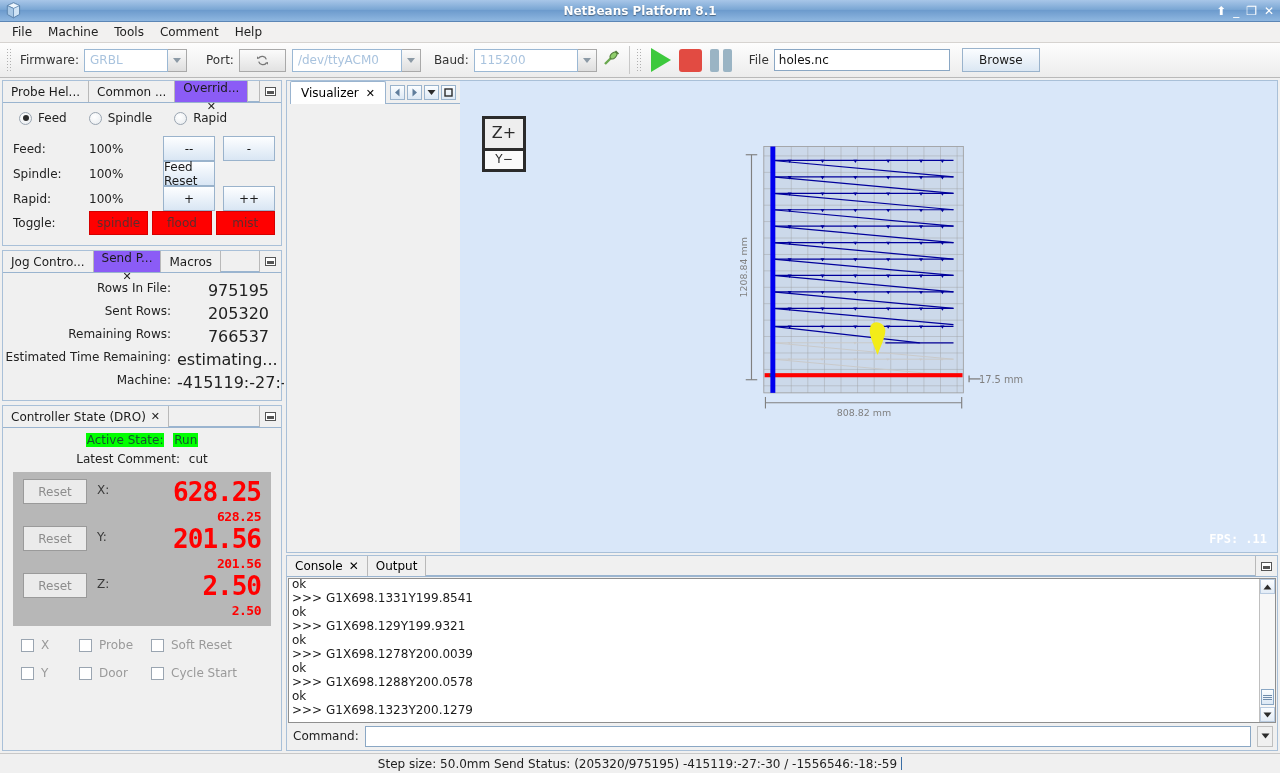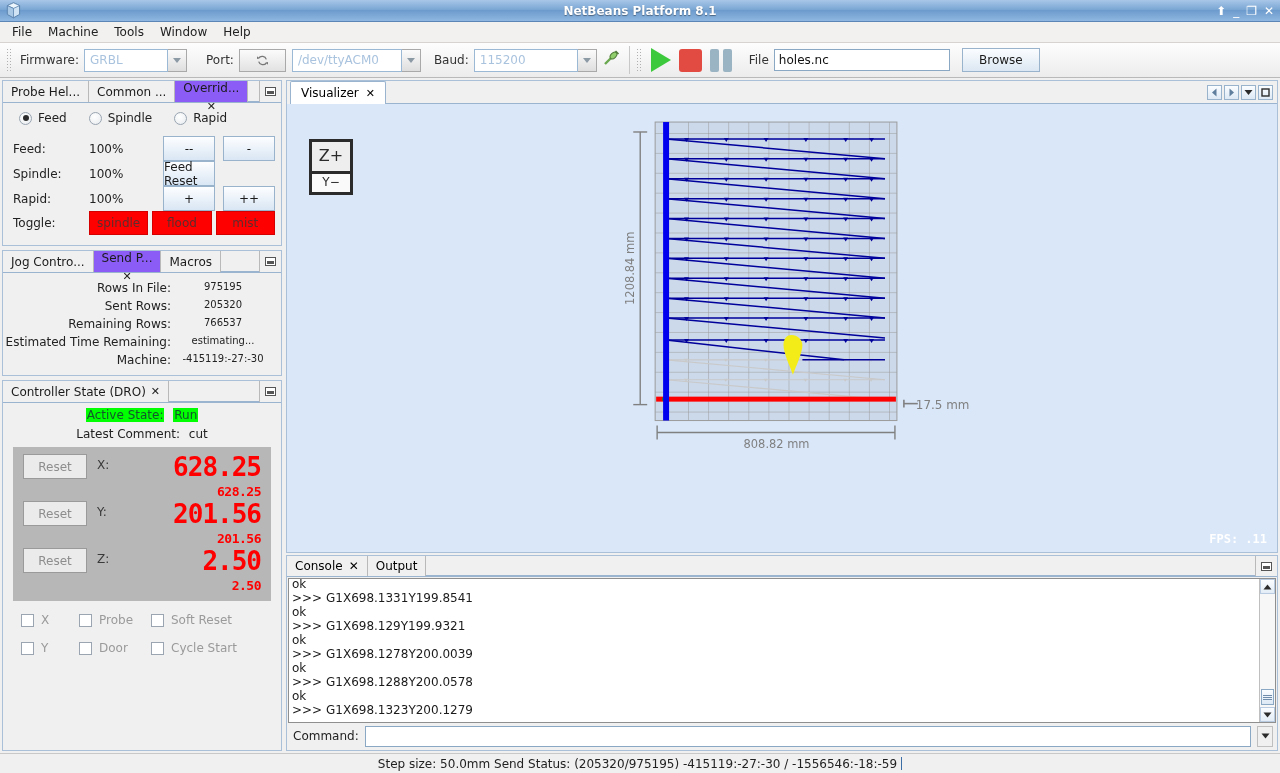--- a/index.html
+++ b/index.html
@@ -164,21 +164,21 @@
   .toggle-btn{
     height:24px;flex:1;background:#ff0000;border:1px solid #d40000;
     display:flex;align-items:center;justify-content:center;
     color:#5e2c2c;font-size:12px;
   }
 
   
   .send-body{padding:8px 12px 8px 0;}
   .kv{display:flex; justify-content:flex-start; margin:0 0 4px 0;}
   .kv .k{flex:1; text-align:right; padding-right:6px; color:#222; font-size:12px;}
-  .kv .v{width:92px; text-align:center; color:#222; font-size:10px;}
+  .kv .v{width:92px; text-align:right; color:#222; font-size:16px;}
 
   
   .dro-top{padding:5px 0 2px 0; text-align:center;}
   .hl-green{background:#00ff00;color:#14532d;padding:0 1px;font-size:12px;}
   .dro-line2{text-align:center;font-size:12px;color:#222;padding:3px 0 6px 0;}
   .dro-box{background:#b7b7b7;margin:0 10px;padding:7px 10px 8px 10px;}
   .dro-row{display:flex;align-items:flex-start;margin-bottom:2px;}
   .reset-btn{
     width:64px;height:25px;border:1px solid #9a9a9a;background:#ebebeb;
     display:flex;align-items:center;justify-content:center;font-size:12px;color:#8d8d8d;
@@ -193,21 +193,21 @@
     font-family:"DejaVu Sans Mono", monospace;
     color:#ff0000;font-size:13px;font-weight:bold;letter-spacing:-0.5px;margin-top:4px;
   }
   .chk-area{padding:12px 0 6px 18px;}
   .chk-row{display:flex;margin-bottom:14px;}
   .chk{display:flex;align-items:center;gap:7px;font-size:12px;color:#9a9a9a;}
   .chk .bx{width:13px;height:13px;border:1px solid #9aa5b1;background:#fff;}
   .chk.w1{width:58px;} .chk.w2{width:72px;}
 
   
-  #vizpanel{flex:1;display:flex;flex-direction:column;border:1px solid #a9c0d8;margin:2px 2px 1px 2px;background:#f0f0f0;min-height:0;}
+  #vizpanel{flex:1;display:flex;flex-direction:row;border:1px solid #a9c0d8;margin:2px 2px 1px 2px;background:#f0f0f0;min-height:0;}
   .viz-tabrow{display:flex;align-items:stretch;height:23px;background:#f0f0f0;position:relative;}
   .viz-tab{
     display:flex;align-items:center;gap:7px;padding:0 10px;font-size:12px;
     background:#fff;border:1px solid #9ab4cf;border-bottom:none;margin-left:3px;
     border-radius:2px 2px 0 0;
   }
   .viz-tab .x{font-weight:bold;font-size:11px;}
   .viz-tabfill{flex:1;border-bottom:1px solid #9ab4cf;}
   .viz-navbtns{display:flex;align-items:center;gap:2px;padding:0 4px;border-bottom:1px solid #9ab4cf;}
   .navbtn{
@@ -267,21 +267,21 @@
     <span>_</span>
     <span>❐</span>
     <span>✕</span>
   </div>
 </div>
 
 <div id="menubar">
   <div class="menu-item">File</div>
   <div class="menu-item">Machine</div>
   <div class="menu-item">Tools</div>
-  <div class="menu-item">Window</div>
+  <div class="menu-item">Comment</div>
   <div class="menu-item">Help</div>
 </div>
 
 <div id="toolbar">
   <div class="tb-group">
     <div class="grip"></div>
     <span class="tb-label">Firmware:</span>
     <div class="combo">
       <div class="field" style="width:84px">GRBL</div>
       <div class="arrow"></div>

